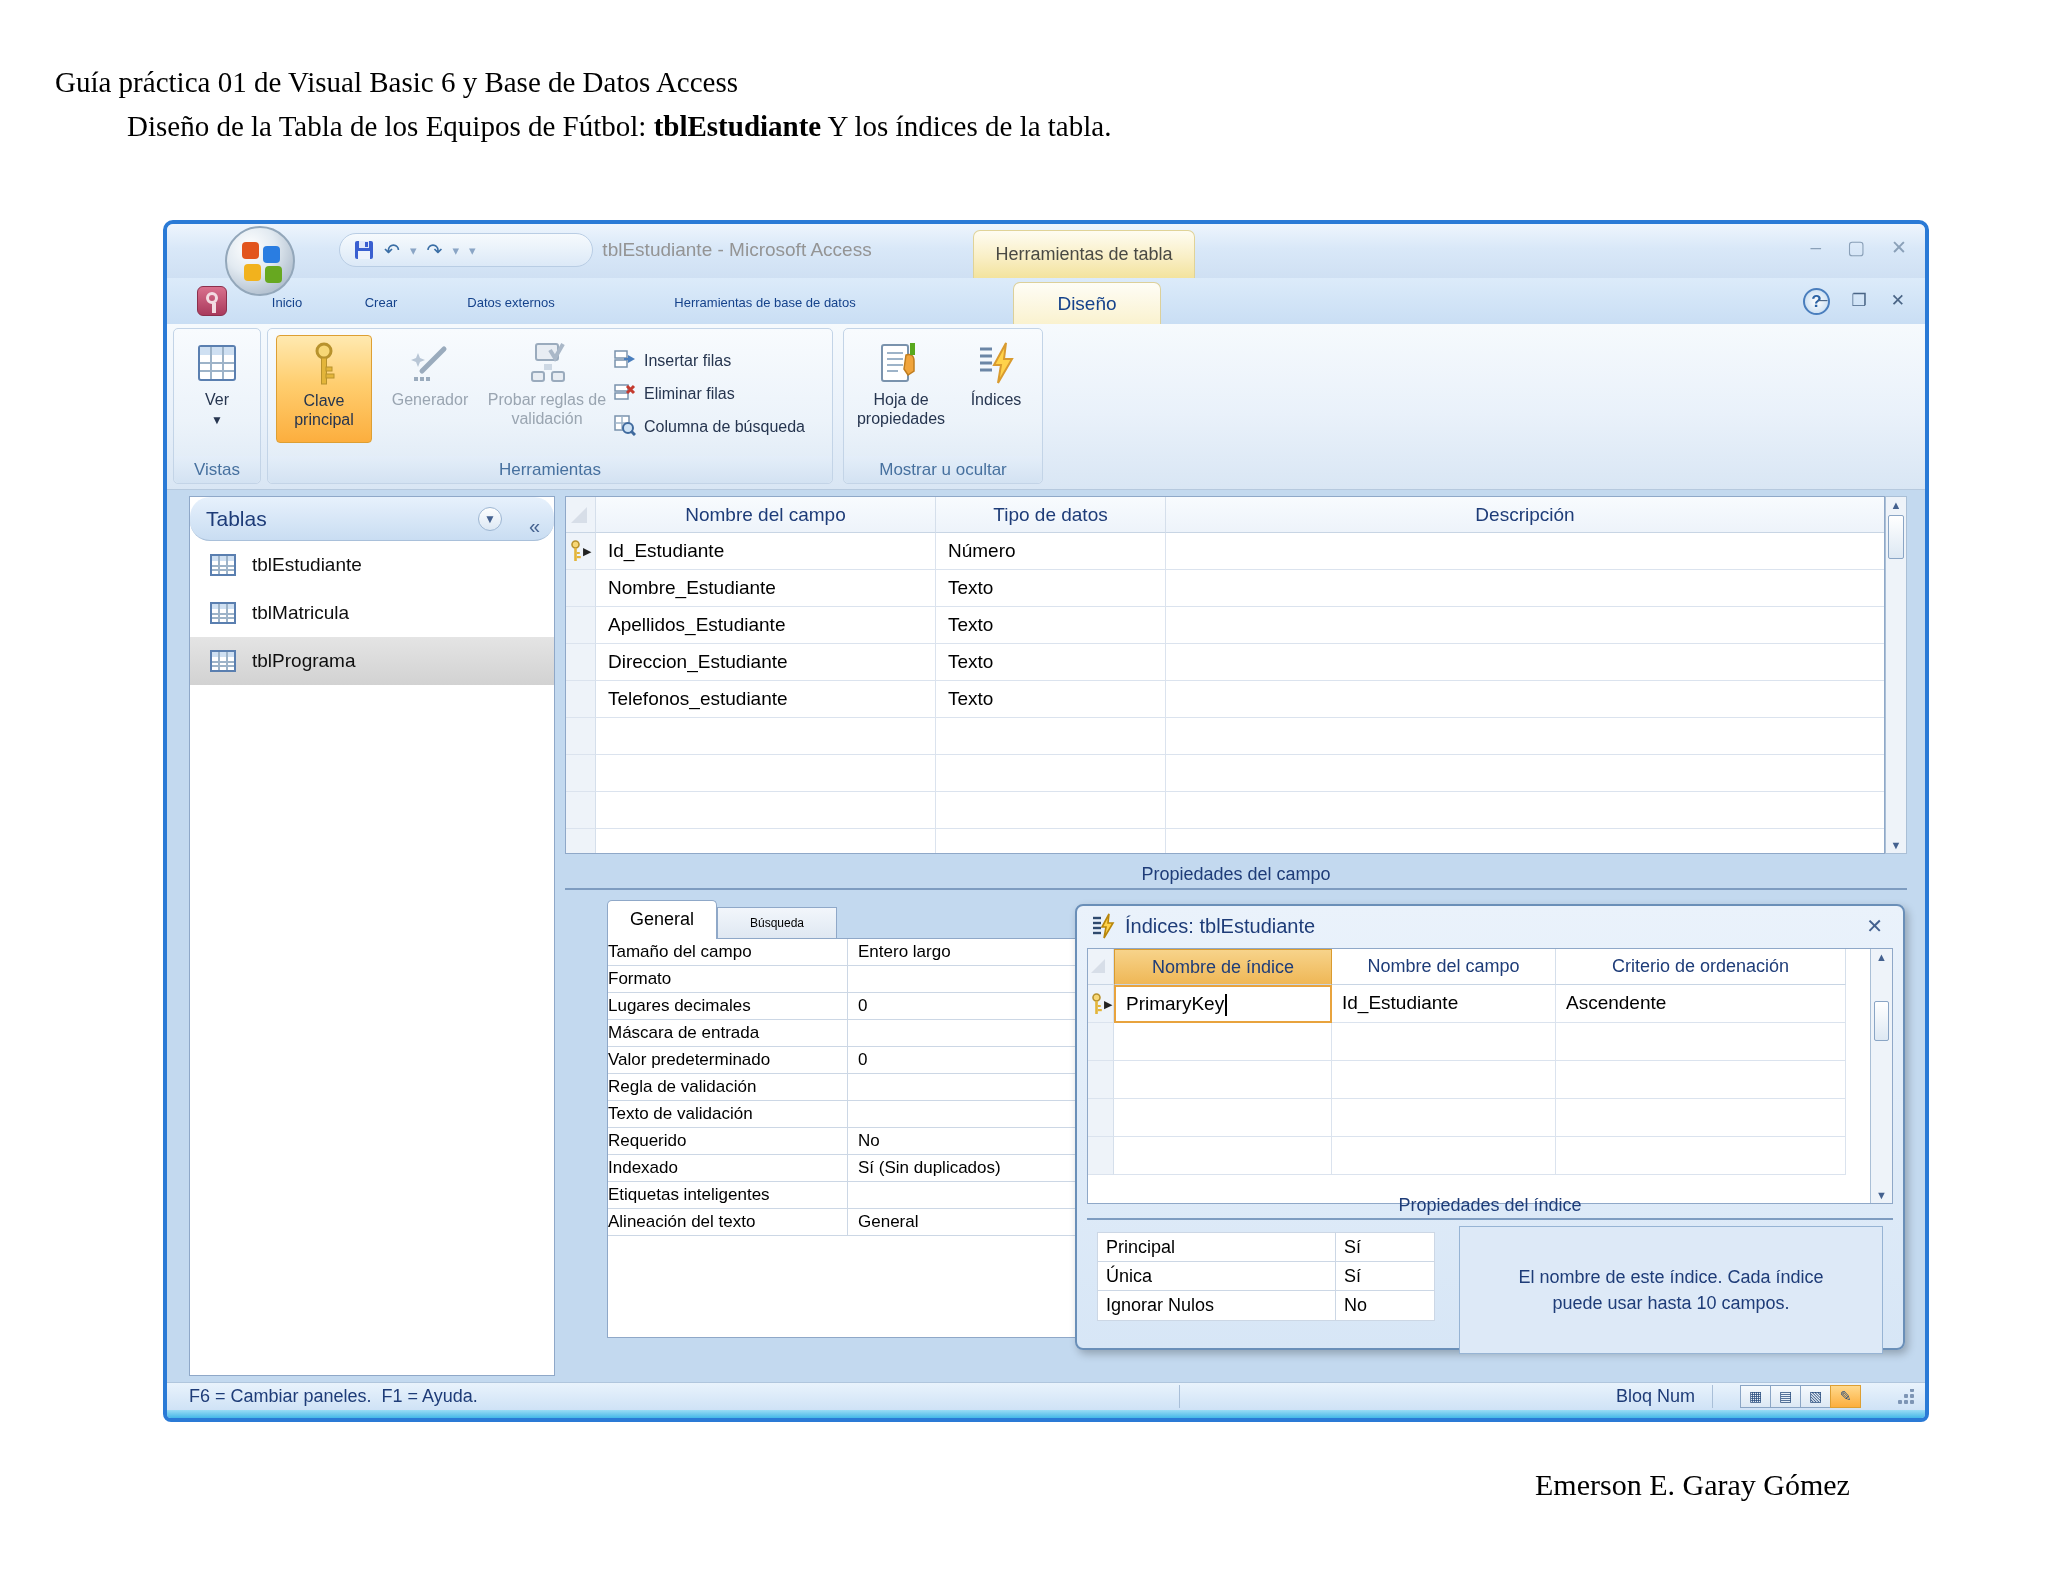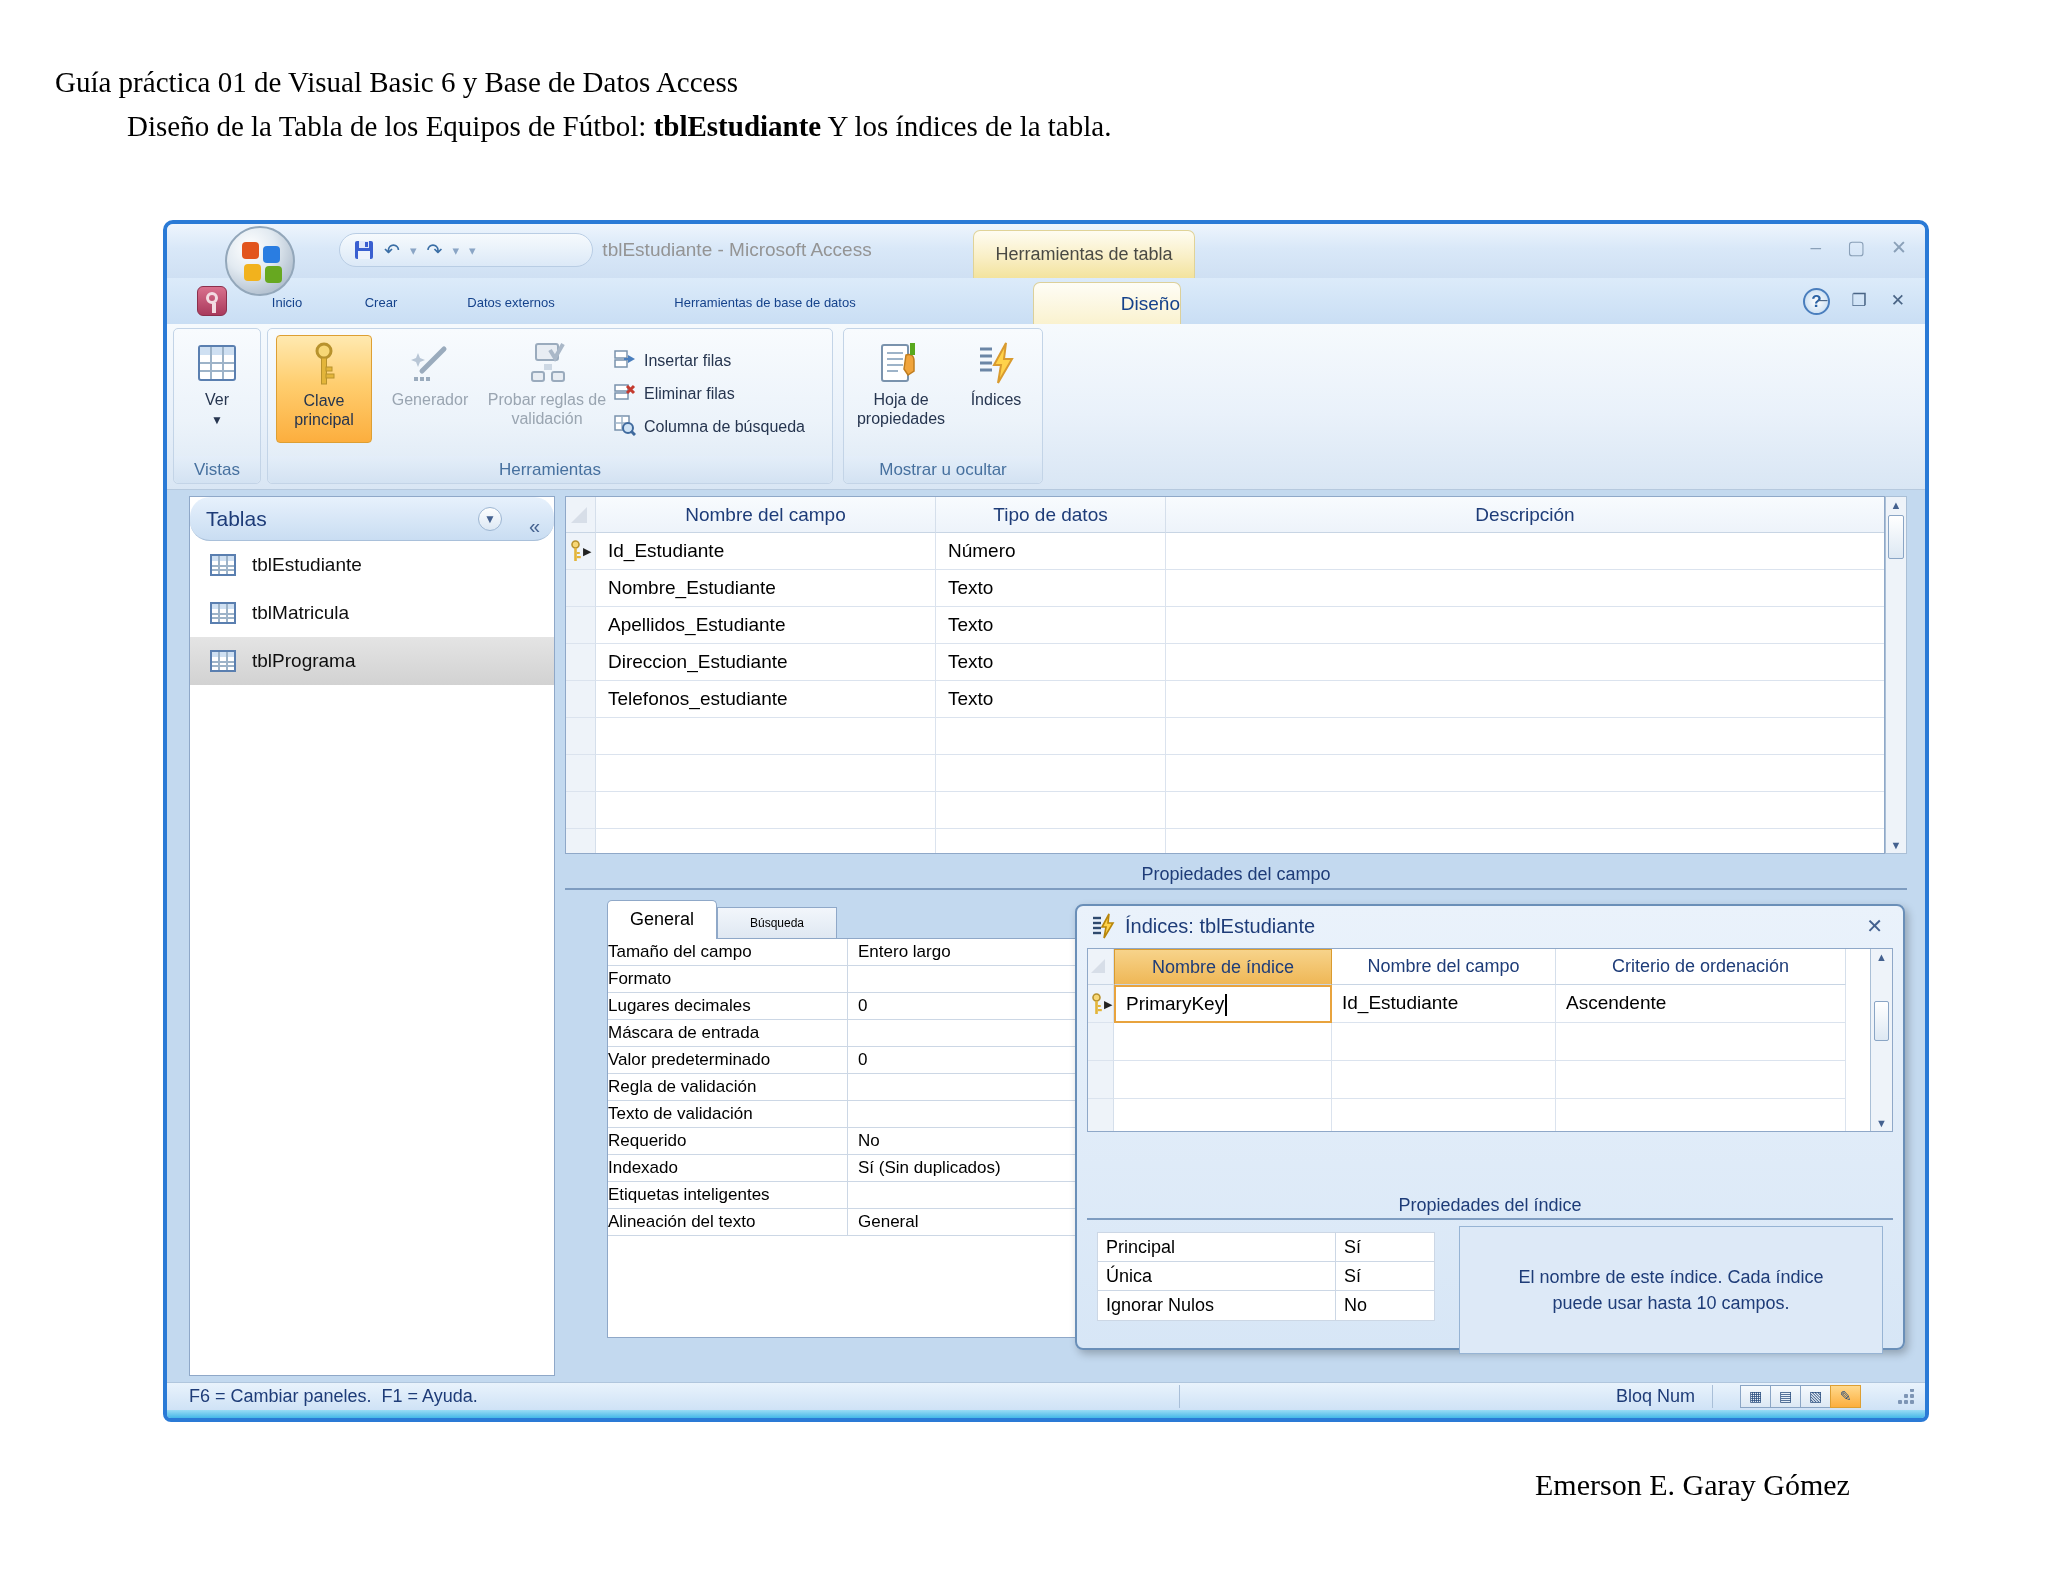--- a/index.html
+++ b/index.html
@@ -42,24 +42,24 @@
 
   .tab-row { position:absolute; left:0; top:54px; right:0; height:46px;
              background:linear-gradient(#dcebfa,#c9def4); }
   .app-icon { position:absolute; left:30px; top:8px; width:30px; height:30px; border-radius:6px;
               background:linear-gradient(#d9708d,#a93a5c); border:1px solid #8c2f4c; }
   .app-icon b { position:absolute; left:8px; top:5px; width:12px; height:12px; border:3px solid #f3dce2;
                 border-radius:50%; }
   .app-icon u { position:absolute; left:14px; top:16px; width:4px; height:10px; background:#f3dce2; }
   .rtab { position:absolute; top:4px; height:42px; line-height:42px; color:#15428b;
           font-size:13px; text-align:center; }
-  .rtab-active { position:absolute; top:4px; height:42px; line-height:42px; text-align:right;
+  .rtab-active { position:absolute; top:4px; height:42px; line-height:42px; text-align:center;
                  color:#15428b; font-size:19px;
                  background:linear-gradient(#fefdf6,#faf2cf);
-                 border:1px solid #dcd09a; border-bottom:none; border-radius:7px 7px 0 0;margin-left:20px; }
+                 border:1px solid #dcd09a; border-bottom:none; border-radius:7px 7px 0 0; }
   .help-btn { position:absolute; left:1636px; top:10px; width:27px; height:27px; border-radius:50%;
               background:radial-gradient(#ffffff,#bcd6ef); border:2px solid #4a7ebd;
               color:#2a62a5; font-weight:bold; font-size:17px; text-align:center; line-height:23px; }
   .mini-controls { position:absolute; right:20px; top:12px; display:flex; gap:24px;
                    color:#4a6586; font-size:17px; }
 
   
   .ribbon { position:absolute; left:0; top:100px; right:0; height:166px;
             background:linear-gradient(#f6fafd,#e9f1fa 55%,#d9e6f4);
             border-bottom:1px solid #b6c9de; }
@@ -141,21 +141,21 @@
   .prow .pv { flex:1; padding-left:10px; line-height:26px; }
 
   
   .dlg { position:absolute; left:908px; top:414px; width:830px; height:446px;
          background:linear-gradient(#eaf2fb,#d7e6f6); border:2px solid #6a8fb8;
          border-radius:8px; box-shadow:3px 4px 8px rgba(0,0,0,.25); }
   .dlg-title { height:40px; display:flex; align-items:center; padding:0 14px;
                color:#1e3c78; font-size:20px; gap:10px; }
   .dlg-title .dtxt { flex:1; }
   .dlg-close { color:#44618f; font-size:20px; padding:0 6px; }
-  .dlg-grid { position:absolute; left:10px; top:42px; width:806px; height:184px;
+  .dlg-grid { position:absolute; left:10px; top:42px; width:806px; height:256px;
               background:#fff; border:1px solid #8fa8c8; overflow:hidden; }
   .dg-head { display:flex; height:36px; font-size:18px; color:#1e3c78; line-height:35px; }
   .dg-sel { width:26px; background:#eef3f9; border-right:1px solid #d5dfeb; position:relative; }
   .dg-c1 { width:218px; border-right:1px solid #d5dfeb; }
   .dg-c2 { width:224px; border-right:1px solid #d5dfeb; }
   .dg-c3 { width:290px; border-right:1px solid #d5dfeb; }
   .dg-head > div { text-align:center; border-bottom:1px solid #c8d5e4; }
   .dg-h1 { background:linear-gradient(#f7d38a,#efb756); border:1px solid #d99b2f; }
   .dg-row { display:flex; height:38px; font-size:19px; color:#000; }
   .dg-row .dg-c1,.dg-row .dg-c2,.dg-row .dg-c3 { padding-left:10px; line-height:36px;

